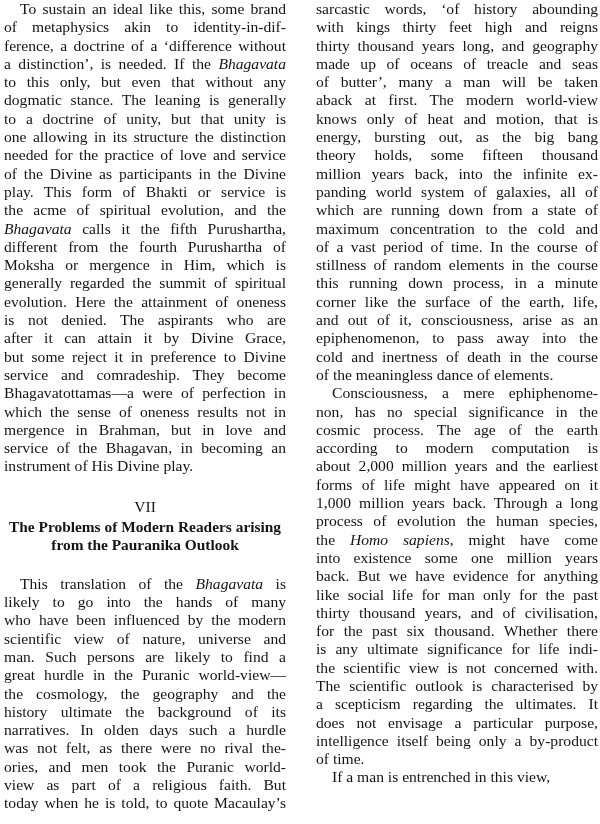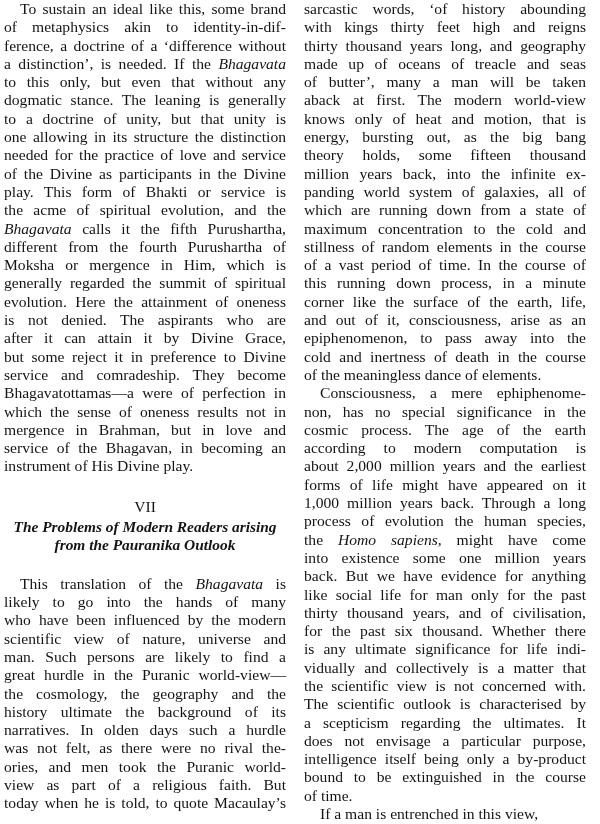--- a/index.html
+++ b/index.html
@@ -5,37 +5,37 @@
   html, body { margin: 0; padding: 0; background: #ffffff; }
   body {
     width: 600px; height: 824px; overflow: hidden; position: relative;
     font-family: "Liberation Serif", "DejaVu Serif", serif;
     color: #141414;
   }
   .col {
     position: absolute; top: 0;
   }
   .col-left { left: 4px; width: 282px; }
-  .col-right { left: 304px; width: 282px; }
+  .col-right { left: 316px; width: 282px; }
   .line {
     display: block;
     height: 18.3px;
     line-height: 18.3px;
     font-size: 15.6px;
     text-align: justify;
     text-align-last: justify;
     white-space: nowrap;
     overflow: visible;
   }
   .line.last { text-align-last: left; }
   .line.indent { padding-left: 16px; }
   .line.center { text-align: left; text-align-last: center; }
   .heading-num { margin-top: 20px; height: 22px; line-height: 22px; font-size: 15.6px; }
   .heading-title {
-    font-weight: bold; font-style: italic; font-size: 15.4px;
+    font-weight: bold; font-size: 15.4px;
     height: 18.5px; line-height: 18.5px;
   }
   .heading-gap { height: 20px; }
   i, .it { }
 </style>
 </head>
 <body>
 
 <div class="col col-left">
   <div>
@@ -97,22 +97,22 @@
     <span class="line">made up of oceans of treacle and seas</span>
     <span class="line">of butter’, many a man will be taken</span>
     <span class="line">aback at first. The modern world-view</span>
     <span class="line">knows only of heat and motion, that is</span>
     <span class="line">energy, bursting out, as the big bang</span>
     <span class="line">theory holds, some fifteen thousand</span>
     <span class="line">million years back, into the infinite ex-</span>
     <span class="line">panding world system of galaxies, all of</span>
     <span class="line">which are running down from a state of</span>
     <span class="line">maximum concentration to the cold and</span>
+    <span class="line">of a vast period of time. In the course of</span>
     <span class="line">stillness of random elements in the course</span>
-    <span class="line">of a vast period of time. In the course of</span>
     <span class="line">this running down process, in a minute</span>
     <span class="line">corner like the surface of the earth, life,</span>
     <span class="line">and out of it, consciousness, arise as an</span>
     <span class="line">epiphenomenon, to pass away into the</span>
     <span class="line">cold and inertness of death in the course</span>
     <span class="line last">of the meaningless dance of elements.</span>
   </div>
 
   <div>
     <span class="line indent">Consciousness, a mere ephiphenome-</span>
@@ -123,26 +123,24 @@
     <span class="line">forms of life might have appeared on it</span>
     <span class="line">1,000 million years back. Through a long</span>
     <span class="line">process of evolution the human species,</span>
     <span class="line"><span>the </span><i>Homo sapiens</i><span>, might have come</span></span>
     <span class="line">into existence some one million years</span>
     <span class="line">back. But we have evidence for anything</span>
     <span class="line">like social life for man only for the past</span>
     <span class="line">thirty thousand years, and of civilisation,</span>
     <span class="line">for the past six thousand. Whether there</span>
     <span class="line">is any ultimate significance for life indi-</span>
-    <span class="line">vidually and collectively is a matter that</span>
     <span class="line">the scientific view is not concerned with.</span>
     <span class="line">The scientific outlook is characterised by</span>
     <span class="line">a scepticism regarding the ultimates. It</span>
     <span class="line">does not envisage a particular purpose,</span>
     <span class="line">intelligence itself being only a by-product</span>
-    <span class="line">bound to be extinguished in the course</span>
     <span class="line last">of time.</span>
   </div>
 
   <div>
     <span class="line indent last">If a man is entrenched in this view,</span>
   </div>
 </div>
 
 </body></html>

